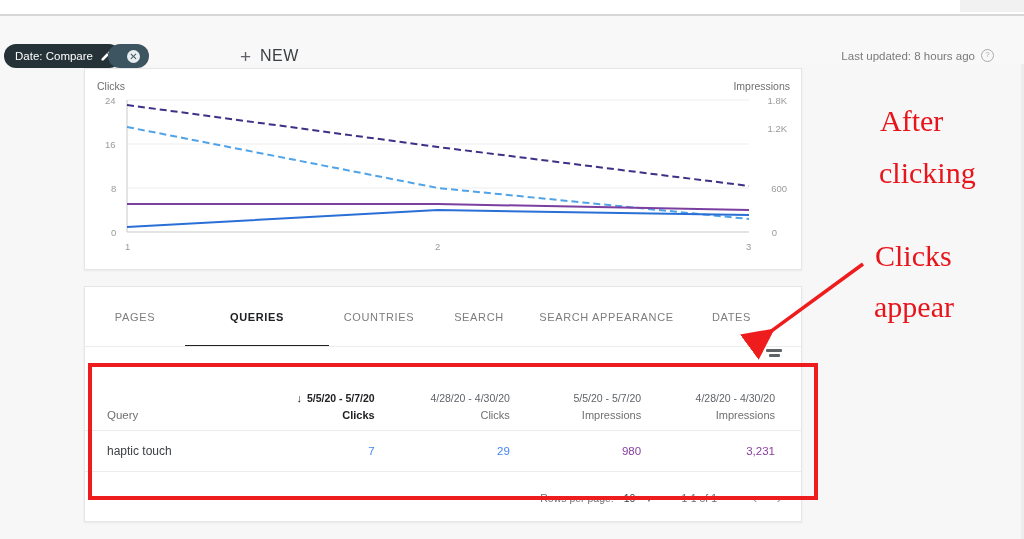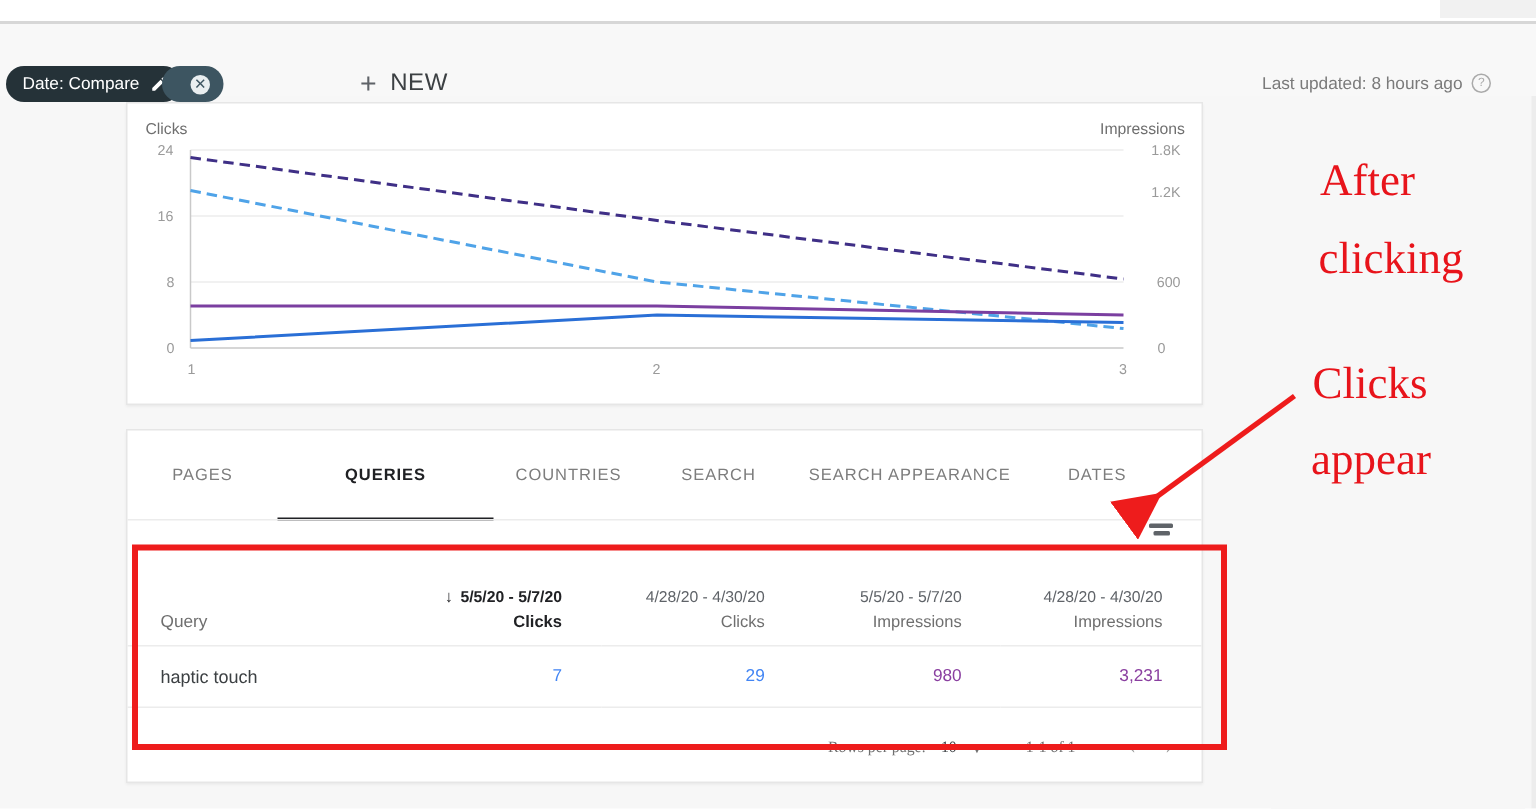--- a/index.html
+++ b/index.html
@@ -189,21 +189,21 @@
   }
   .val-clicks { color: #4285f4; }
   .val-impr { color: #8a3fa0; }
 
   
   .pager {
     position: absolute; left: 0; bottom: 10px;
     width: 716px; height: 26px;
     display: flex; align-items: center; justify-content: flex-end;
     color: #6f6f6f; font-size: 10.5px;
-    padding-right: 10px; box-sizing: border-box; font-family: Liberation Serif, serif;
+    padding-right: 10px; box-sizing: border-box;
   }
   .pager-label { margin-right: 10px; }
   .pager-select {
     display: flex; align-items: flex-end; cursor: pointer;
     color: #3c4043; margin-right: 28px;
   }
   .pager-select .caret {
     margin-left: 9px; color: #6f6f6f; font-size: 9px;
   }
   .pager-range { margin-right: 26px; }

